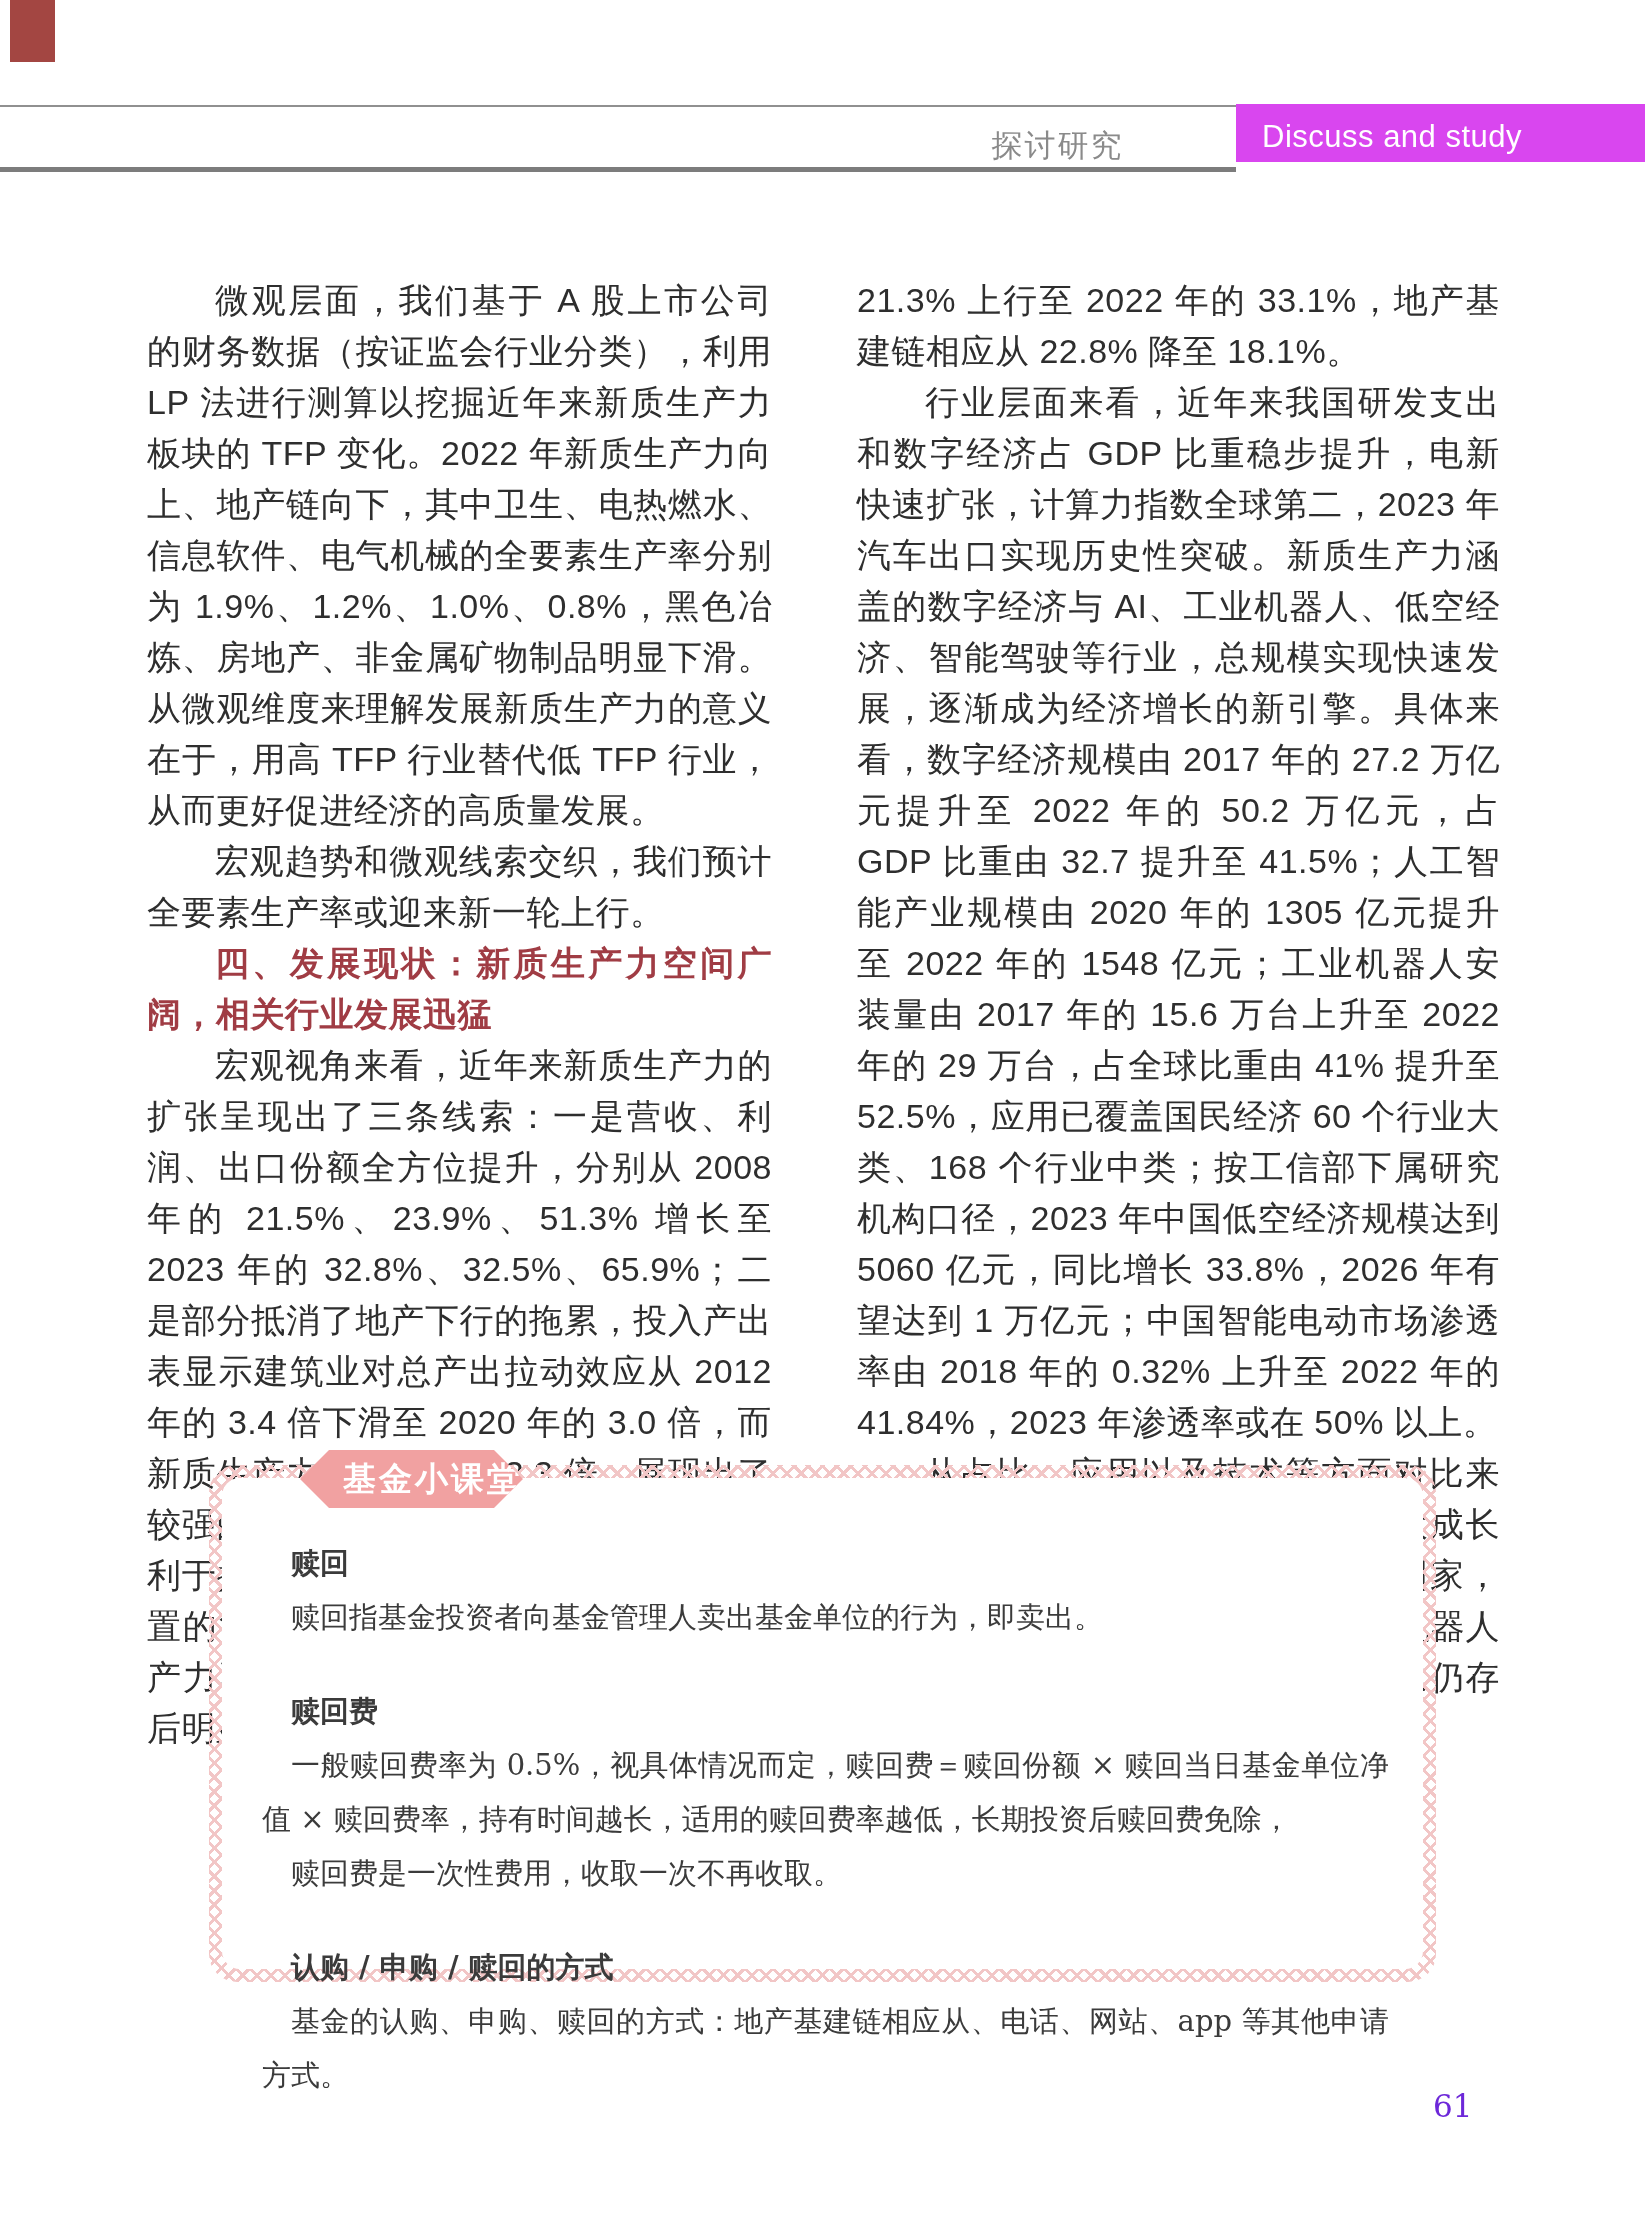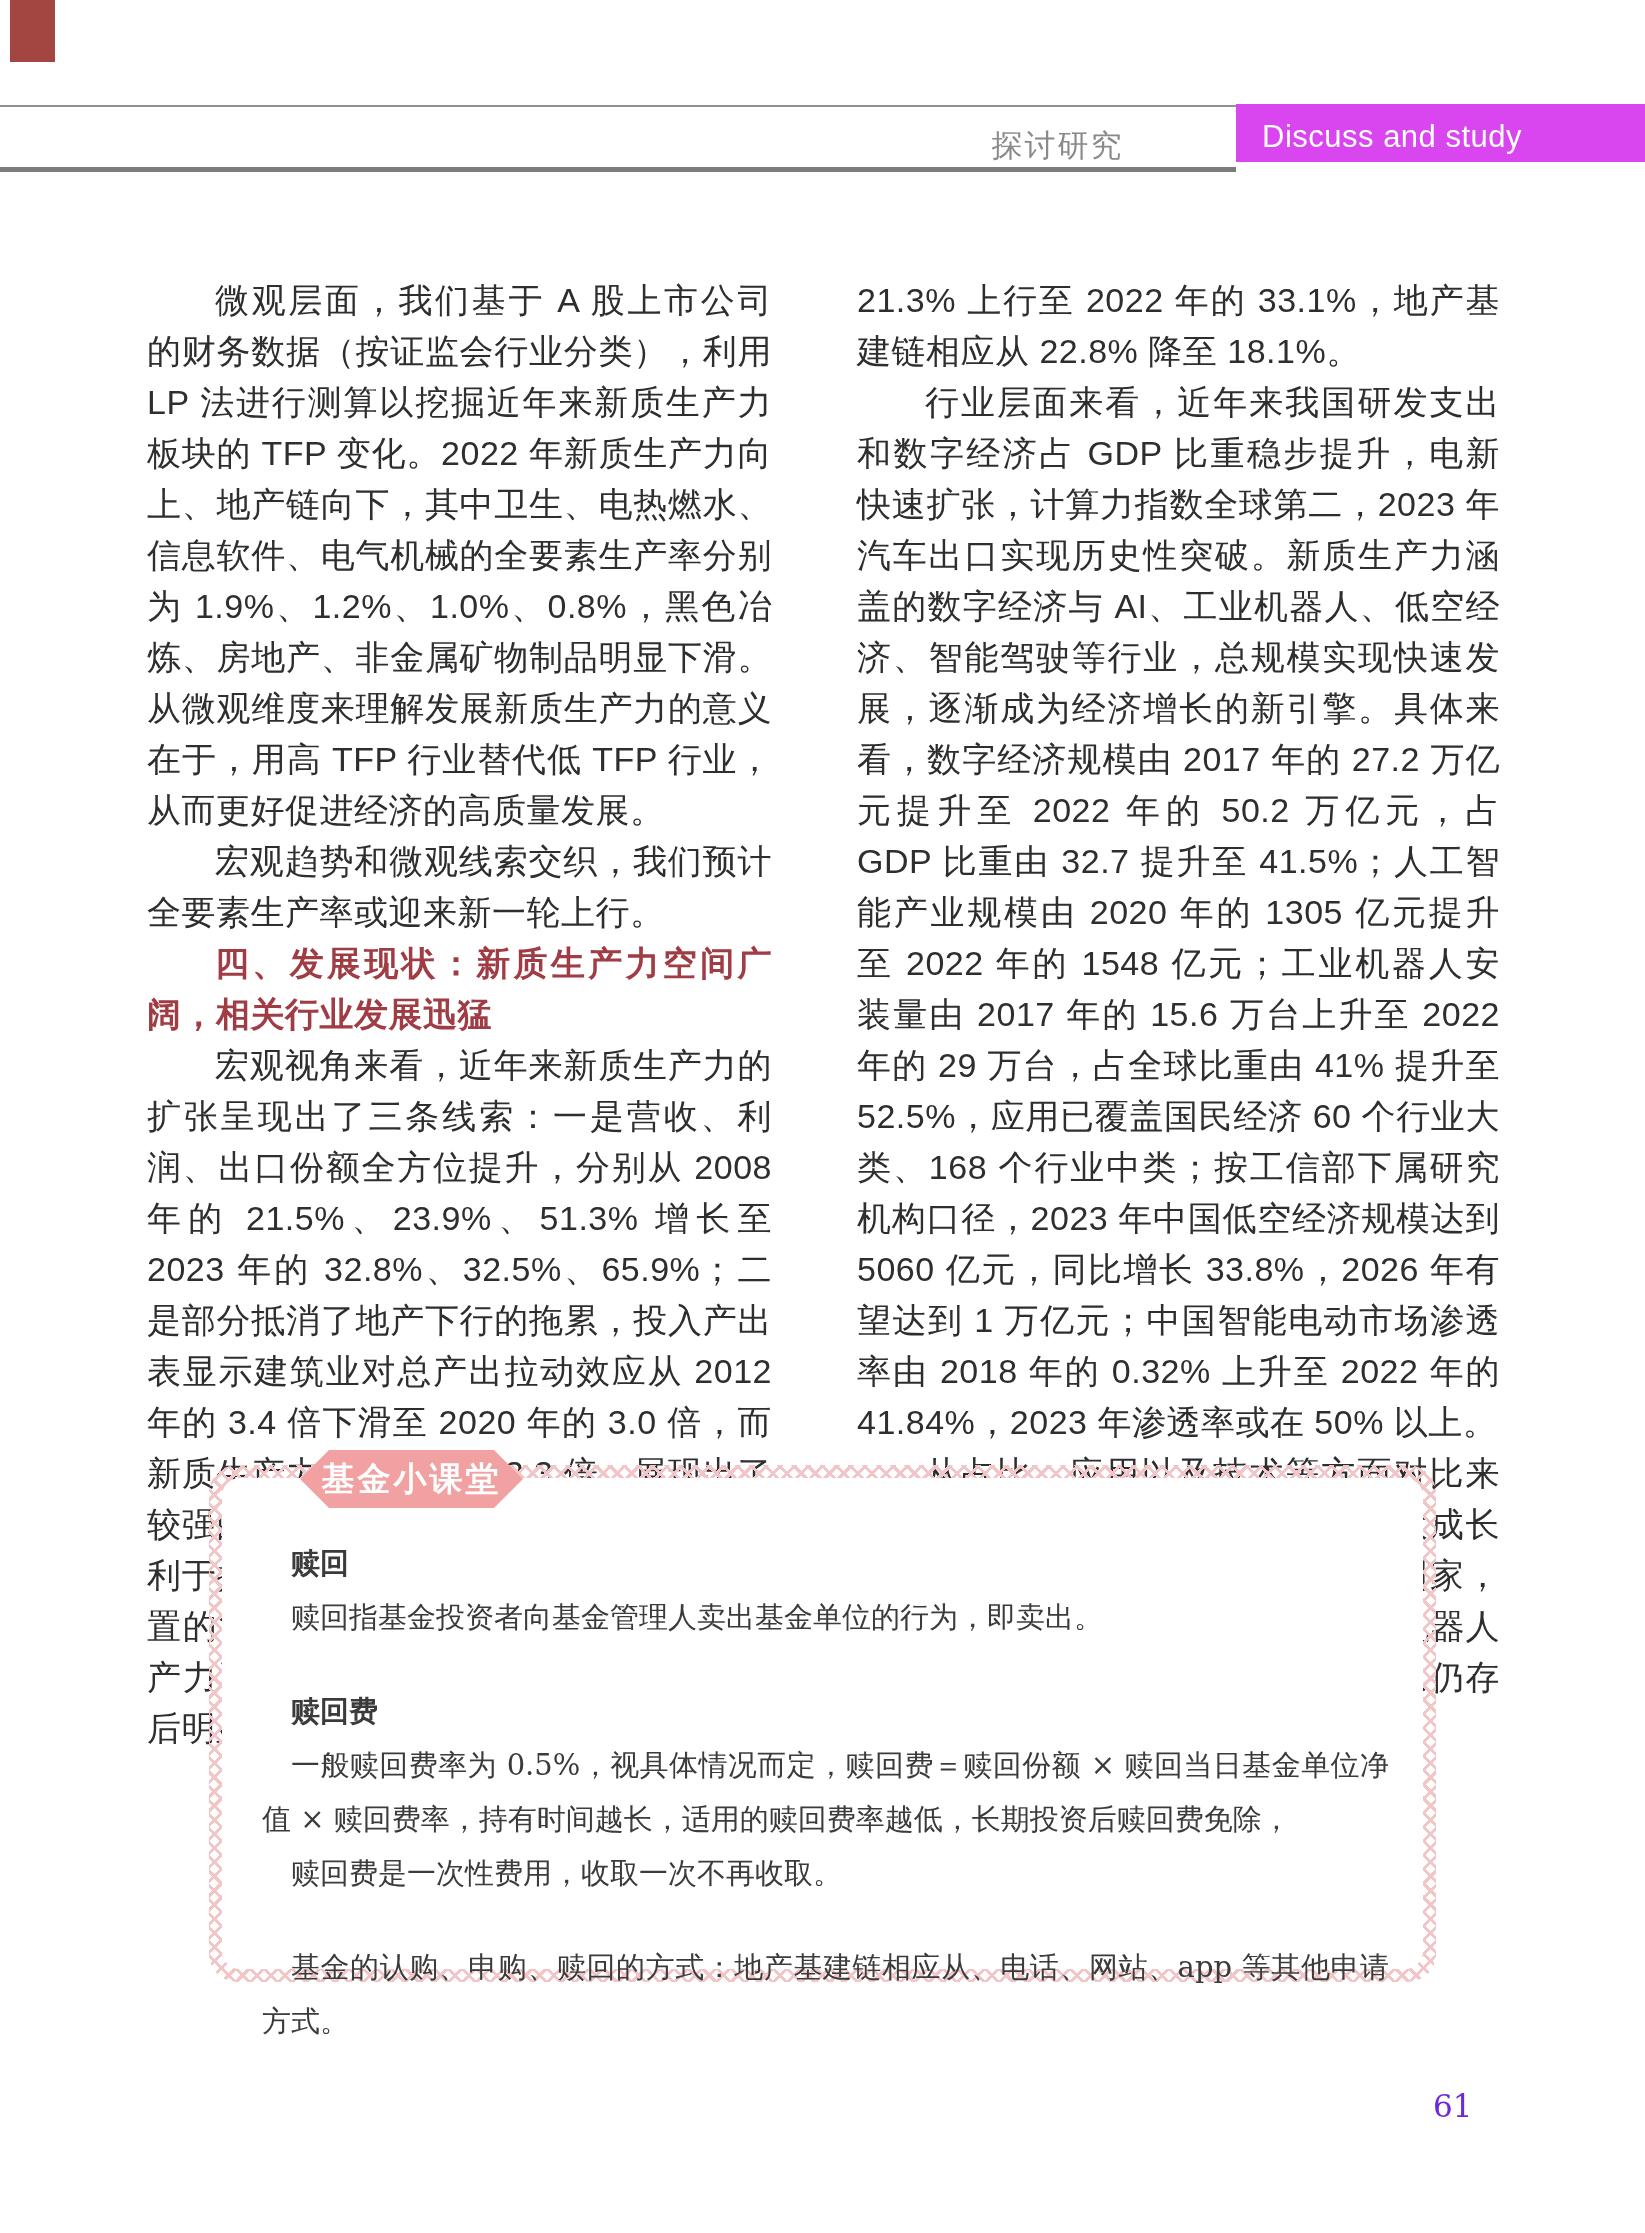--- a/index.html
+++ b/index.html
@@ -58,21 +58,21 @@
   }
   .infobox-inner {
     position: absolute; left: 13px; top: 13px; right: 13px; bottom: 13px;
     background: #ffffff; border-radius: 18px;
   }
   .infobox-banner {
     position: absolute; left: 78px; top: -28px; width: 223px; height: 58px;
     background: #f1a1a1;
     clip-path: polygon(0 50%, 13% 0, 87% 0, 100% 50%, 87% 100%, 13% 100%);
     color: #ffffff; font-size: 33px; font-weight: bold;
-    line-height: 58px; text-align: center; letter-spacing: 3px;
+    line-height: 58px; text-align: right; letter-spacing: 3px;
   }
   .infobox-content {
     position: absolute; left: 40px; right: 34px; top: 58px;
     font-family: "DejaVu Serif", serif;
     font-size: 29px; line-height: 54px; color: #3b3b3b; text-align: justify;
   }
   .ib-section { margin-bottom: 40px; }
   .ib-title { font-weight: bold; text-indent: 1em; margin: 0; }
   .ib-p { margin: 0; text-indent: 1em; }
   
@@ -113,20 +113,21 @@
         <div class="ib-section">
           <p class="ib-title">赎回</p>
           <p class="ib-p">赎回指基金投资者向基金管理人卖出基金单位的行为，即卖出。</p>
         </div>
         <div class="ib-section">
           <p class="ib-title">赎回费</p>
           <p class="ib-p">一般赎回费率为 0.5%，视具体情况而定，赎回费＝赎回份额 × 赎回当日基金单位净值 × 赎回费率，持有时间越长，适用的赎回费率越低，长期投资后赎回费免除，</p>
           <p class="ib-p">赎回费是一次性费用，收取一次不再收取。</p>
         </div>
         <div class="ib-section">
+          <p class="ib-title">认购 / 申购 / 赎回的方式</p>
           <p class="ib-p">基金的认购、申购、赎回的方式：地产基建链相应从、电话、网站、app 等其他申请方式。</p>
         </div>
       </div>
     </div>
   </div>
 
   <div class="page-number">61</div>
 
 </div>
 

